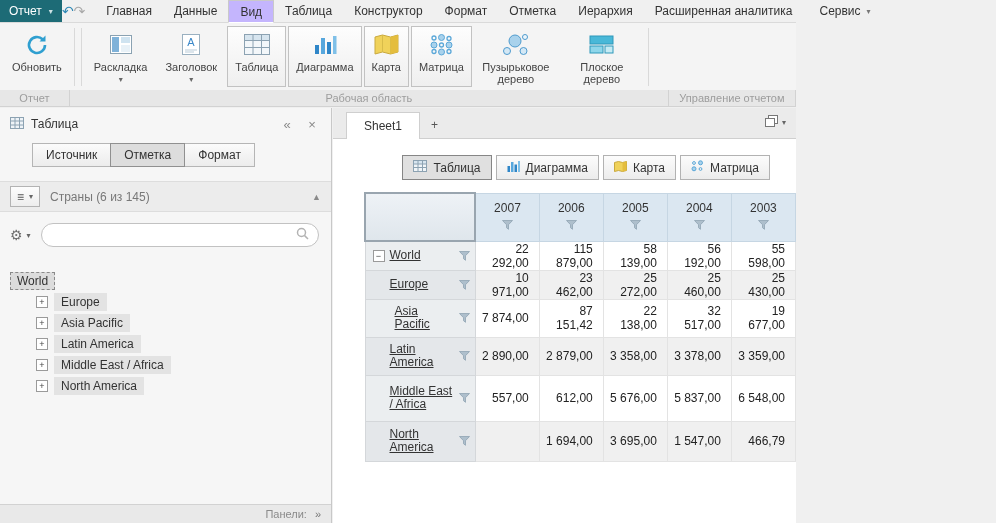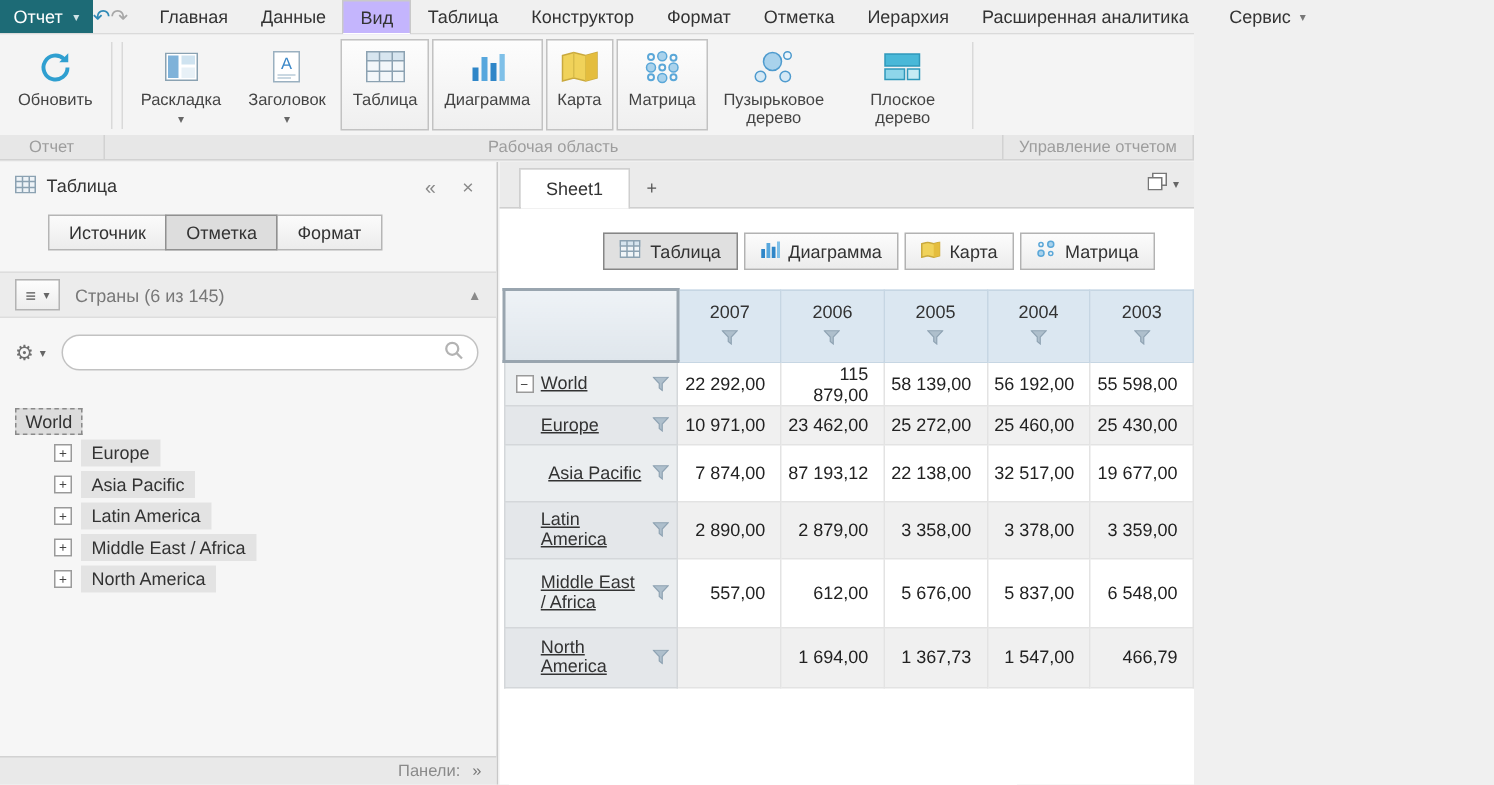--- a/index.html
+++ b/index.html
@@ -88,21 +88,21 @@
   .sheet-add { padding:0 11px; height:27px; display:flex; align-items:center; color:#555; }
   .sheet-right { margin-left:auto; display:flex; align-items:center; gap:4px; padding:0 10px 8px 0; color:#666; }
   .sheet-right .caret { font-size:8px; color:#666; }
 
   .view-switch { position:absolute; top:47px; right:26px; display:flex; gap:4px; }
   .vbtn { height:25px; border:1px solid #b2b2b2; background:linear-gradient(#fcfcfc,#ececec);
     display:flex; align-items:center; gap:6px; padding:0 10px; color:#333; }
   .vbtn.selected { background:#e0e0e0; border-color:#868686; }
 
   
-  .dtable { position:absolute; top:84px; left:2px; border-collapse:collapse; table-layout:fixed; }
+  .dtable { position:absolute; top:84px; left:31px; border-collapse:collapse; table-layout:fixed; }
   .dtable th, .dtable td { font-weight:normal; }
   th.corner { background:linear-gradient(#eef2f6,#dfe6ec); border:2px solid #99a5af; }
   th.yearh { background:#dbe7f1; border:1px solid #c6d6e3; height:48px; vertical-align:top;
     padding-top:7px; color:#333; text-align:center; }
   .yearh .fun { margin-top:4px; }
   td.lbl { background:#ebeef0; border:1px solid #d4d7da; padding:2px 5px 2px 7px; vertical-align:middle; }
   tr.alt td.lbl { background:#e4e7ea; }
   td.val { border:1px solid #e3e3e3; text-align:right; padding-right:10px; color:#222;
     background:#fff; vertical-align:middle; }
   tr.alt td.val { background:#f0f0f0; }
@@ -478,21 +478,21 @@
             <span class="rowlink"></span>
             <span class="rowlink">Asia Pacific</span>
             <span class="funright">
                   <svg width="11" height="10" viewBox="0 0 11 10">
                     <path d="M0.5 0.5 h10 l-4 4.2 v4.6 l-2 -1.6 v-3 z" fill="#aebfcc" stroke="#8fa3b3" stroke-width="0.8"></path>
                   </svg>
                 </span>
           </div>
         </td>
         <td class="val">7 874,00</td>
-        <td class="val">87 193,12</td>
+        <td class="val">87 151,42</td>
         <td class="val">22 138,00</td>
         <td class="val">32 517,00</td>
         <td class="val">19 677,00</td>
       </tr>
       <tr style="height:38px" class="alt">
         <td class="lbl">
           <div class="lblwrap" style="padding-left:17px">
             <span class="rowlink">Latin America</span>
             <span class="funright">
                   <svg width="11" height="10" viewBox="0 0 11 10">
@@ -530,21 +530,21 @@
             <span class="rowlink">North America</span>
             <span class="funright">
                   <svg width="11" height="10" viewBox="0 0 11 10">
                     <path d="M0.5 0.5 h10 l-4 4.2 v4.6 l-2 -1.6 v-3 z" fill="#aebfcc" stroke="#8fa3b3" stroke-width="0.8"></path>
                   </svg>
                 </span>
           </div>
         </td>
         <td class="val"></td>
         <td class="val">1 694,00</td>
-        <td class="val">1 367,73</td>
+        <td class="val">3 695,00</td>
         <td class="val">1 547,00</td>
         <td class="val">466,79</td>
       </tr>
     </tbody>
       </table>
   </div>
 
 </div>
 
 </body></html>

